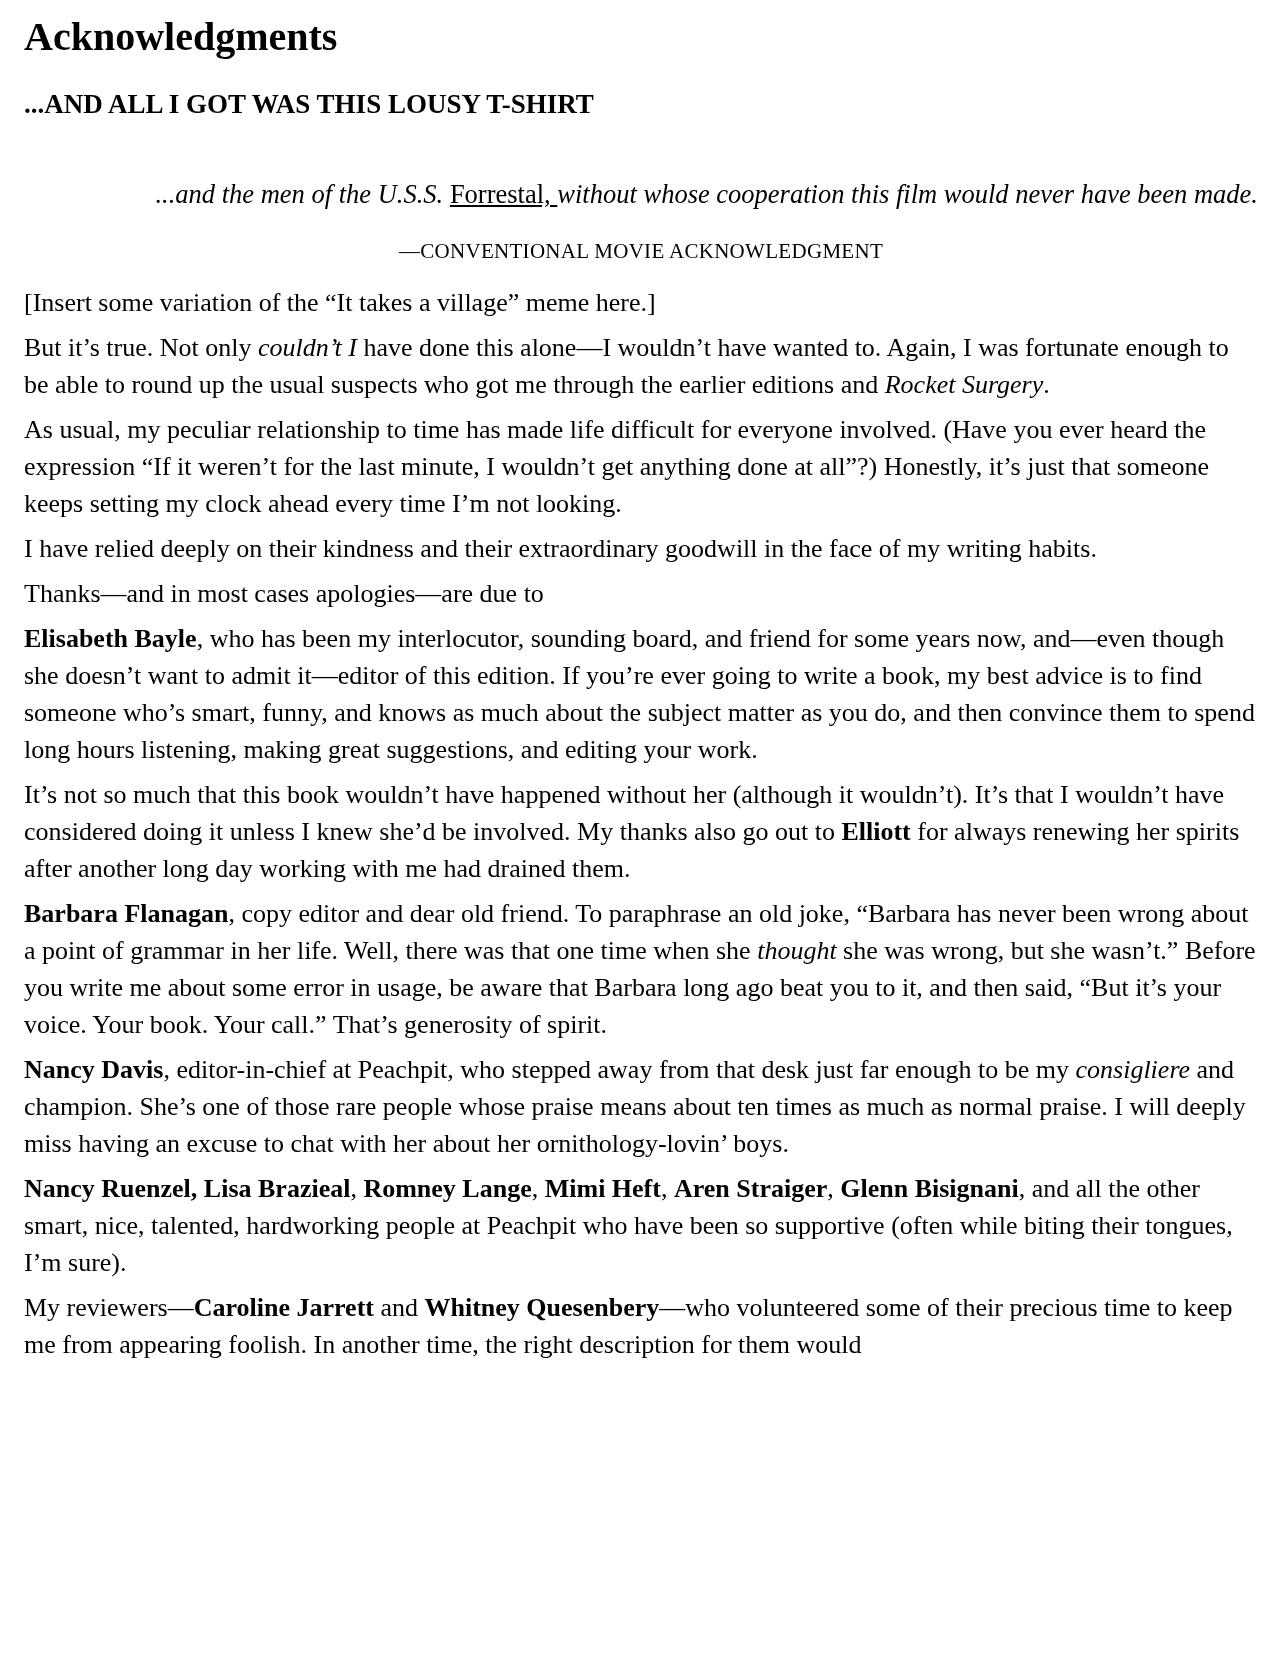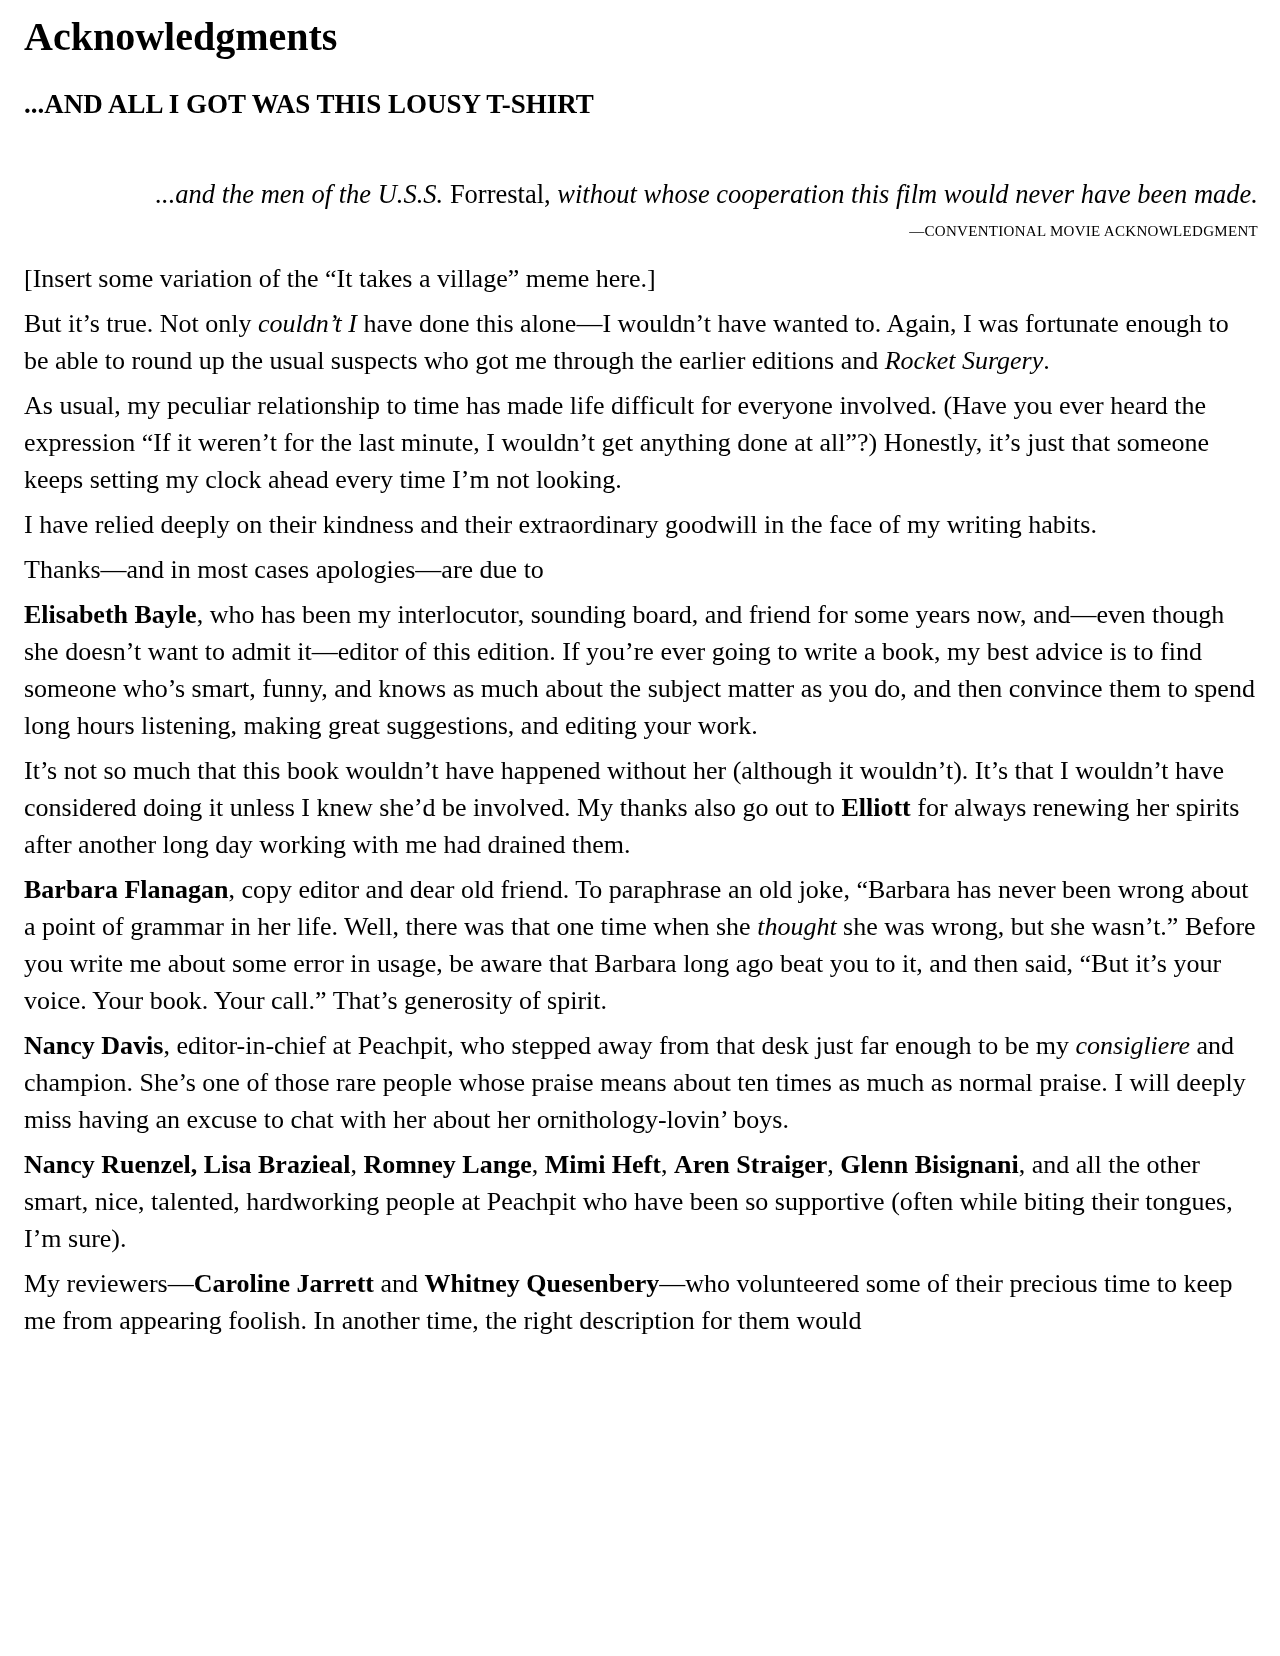--- a/index.html
+++ b/index.html
@@ -30,26 +30,26 @@
     line-height: 1.2;
     margin: 28px 0 0 0;
   }
   .epigraph-text {
     font-size: 26.5px;
     font-style: italic;
     line-height: 37px;
     text-align: right;
     margin: 56px 0 0 0;
   }
-  .epigraph-text .n { font-style: normal; }
+  .epigraph-text .n { font-style: normal; text-decoration: underline; }
   .epigraph-attribution {
-    font-size: 15px;
+    font-size: 21px;
     letter-spacing: 0.3px;
-    text-align: right;
-    margin: 10px 0 0 0;
+    text-align: center;
+    margin: 26px 0 0 0;
   }
   .body-text {
     margin-top: 20px;
     font-size: 26px;
     line-height: 37px;
   }
   .body-text p {
     margin: 0 0 8px 0;
   }
   .b { font-weight: bold; }

